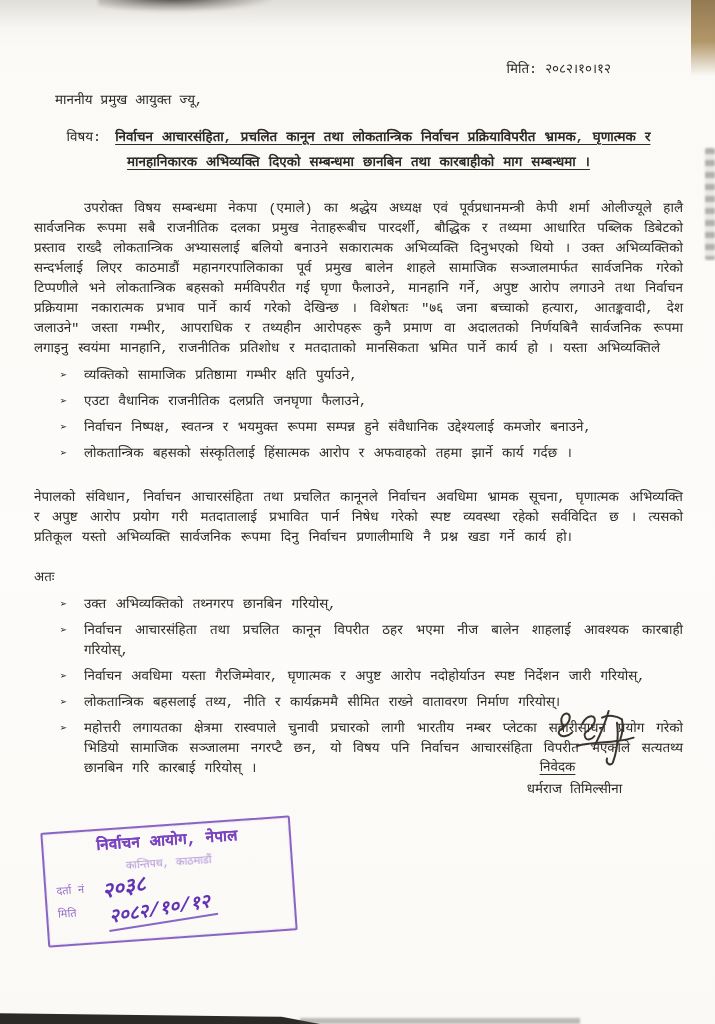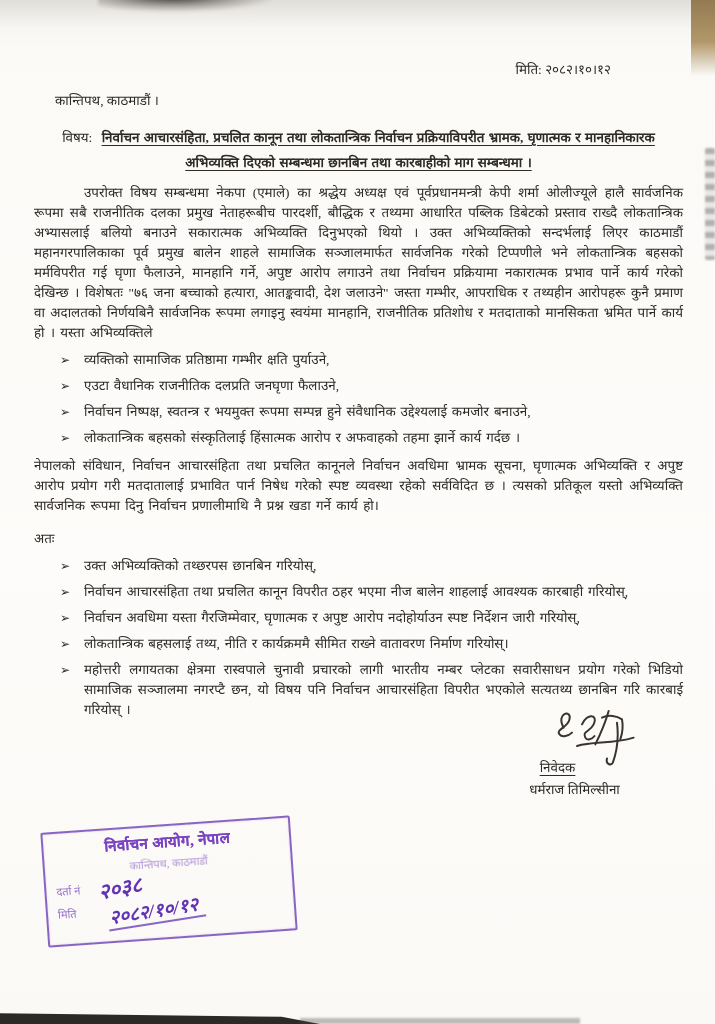--- a/index.html
+++ b/index.html
@@ -6,21 +6,21 @@
     margin: 0;
     padding: 0;
     background: #e8e6e2;
   }
   .page {
     position: relative;
     width: 715px;
     height: 1024px;
     overflow: hidden;
     background: linear-gradient(180deg, #f4f2ee 0%, #fbfaf7 5%, #fdfcfa 55%, #faf9f6 100%);
-    font-family: Liberation Serif, serif;
+    font-family: Liberation Mono, monospace;
     color: #2e2b27;
     font-size: 13.4px;
     line-height: 20px;
   }
   .page::before {
     content: "";
     position: absolute;
     left: 0; top: 0; right: 0;
     height: 28px;
     background: linear-gradient(180deg, rgba(120,115,110,.16), rgba(120,115,110,0));
@@ -88,21 +88,21 @@
   .subject-prefix { font-weight: 400; margin-right: 6px; }
   .subject-text {
     font-weight: 700;
     text-decoration: underline;
     text-underline-offset: 3px;
     word-spacing: 1px;
     text-align: right;
   }
 
   .para {
-    margin: 8px 0 0 0;
+    margin: 24px 0 0 0;
     text-align: justify;
     word-spacing: 2px;
   }
   .indent { text-indent: 50px; }
 
   .blist {
     list-style: none;
     margin: 7px 0 0 26px;
     padding: 0;
   }
@@ -116,21 +116,21 @@
     font-size: 12px;
     line-height: 20px;
     color: #2e2b28;
   }
   .btext {
     flex: 1;
     text-align: justify;
     word-spacing: 1.5px;
   }
 
-  .therefore { margin-top: 13px; }
+  .therefore { margin-top: 20px; }
   .closing { margin-top: 9px; }
 
   
   .signature {
     position: absolute;
     top: 706px;
     right: 48px;
     width: 185px;
     text-align: center;
   }
@@ -221,21 +221,21 @@
   <div class="corner-tan"></div>
   <div class="right-strip"></div>
   <div class="bottom-strip"></div>
   <div class="bottom-strip-faint"></div>
 
   <div class="content">
 
     <div class="date-line">मिति: २०८२।१०।१२</div>
 
     <div class="addressee">
-      <div>कान्तिपथ, काठमाडौं ।</div>
+      <div>माननीय प्रमुख आयुक्त ज्यू,</div>
     </div>
 
     <div class="subject">
       <span class="subject-prefix">विषय:</span>
       <span class="subject-text">निर्वाचन आचारसंहिता, प्रचलित कानून तथा लोकतान्त्रिक निर्वाचन प्रक्रियाविपरीत भ्रामक, घृणात्मक र मानहानिकारक अभिव्यक्ति दिएको सम्बन्धमा छानबिन तथा कारबाहीको माग सम्बन्धमा ।</span>
     </div>
 
     <p class="para indent">उपरोक्त विषय सम्बन्धमा नेकपा (एमाले) का श्रद्धेय अध्यक्ष एवं पूर्वप्रधानमन्त्री केपी शर्मा ओलीज्यूले हालै सार्वजनिक रूपमा सबै राजनीतिक दलका प्रमुख नेताहरूबीच पारदर्शी, बौद्धिक र तथ्यमा आधारित पब्लिक डिबेटको प्रस्ताव राख्दै लोकतान्त्रिक अभ्यासलाई बलियो बनाउने सकारात्मक अभिव्यक्ति दिनुभएको थियो । उक्त अभिव्यक्तिको सन्दर्भलाई लिएर काठमाडौं महानगरपालिकाका पूर्व प्रमुख बालेन शाहले सामाजिक सञ्जालमार्फत सार्वजनिक गरेको टिप्पणीले भने लोकतान्त्रिक बहसको मर्मविपरीत गई घृणा फैलाउने, मानहानि गर्ने, अपुष्ट आरोप लगाउने तथा निर्वाचन प्रक्रियामा नकारात्मक प्रभाव पार्ने कार्य गरेको देखिन्छ । विशेषतः "७६ जना बच्चाको हत्यारा, आतङ्कवादी, देश जलाउने" जस्ता गम्भीर, आपराधिक र तथ्यहीन आरोपहरू कुनै प्रमाण वा अदालतको निर्णयबिनै सार्वजनिक रूपमा लगाइनु स्वयंमा मानहानि, राजनीतिक प्रतिशोध र मतदाताको मानसिकता भ्रमित पार्ने कार्य हो । यस्ता अभिव्यक्तिले</p>
 
     <ul class="blist">
@@ -257,21 +257,21 @@
       </li>
     </ul>
 
     <p class="para">नेपालको संविधान, निर्वाचन आचारसंहिता तथा प्रचलित कानूनले निर्वाचन अवधिमा भ्रामक सूचना, घृणात्मक अभिव्यक्ति र अपुष्ट आरोप प्रयोग गरी मतदातालाई प्रभावित पार्न निषेध गरेको स्पष्ट व्यवस्था रहेको सर्वविदित छ । त्यसको प्रतिकूल यस्तो अभिव्यक्ति सार्वजनिक रूपमा दिनु निर्वाचन प्रणालीमाथि नै प्रश्न खडा गर्ने कार्य हो।</p>
 
     <div class="therefore">अतः</div>
 
     <ul class="blist">
       <li class="bitem">
         <span class="marker">➢</span>
-        <span class="btext">उक्त अभिव्यक्तिको तथ्छरपस छानबिन गरियोस्,</span>
+        <span class="btext">उक्त अभिव्यक्तिको तथ्नगरप छानबिन गरियोस्,</span>
       </li>
       <li class="bitem">
         <span class="marker">➢</span>
         <span class="btext">निर्वाचन आचारसंहिता तथा प्रचलित कानून विपरीत ठहर भएमा नीज बालेन शाहलाई आवश्यक कारबाही गरियोस्,</span>
       </li>
       <li class="bitem">
         <span class="marker">➢</span>
         <span class="btext">निर्वाचन अवधिमा यस्ता गैरजिम्मेवार, घृणात्मक र अपुष्ट आरोप नदोहोर्याउन स्पष्ट निर्देशन जारी गरियोस्,</span>
       </li>
       <li class="bitem">

